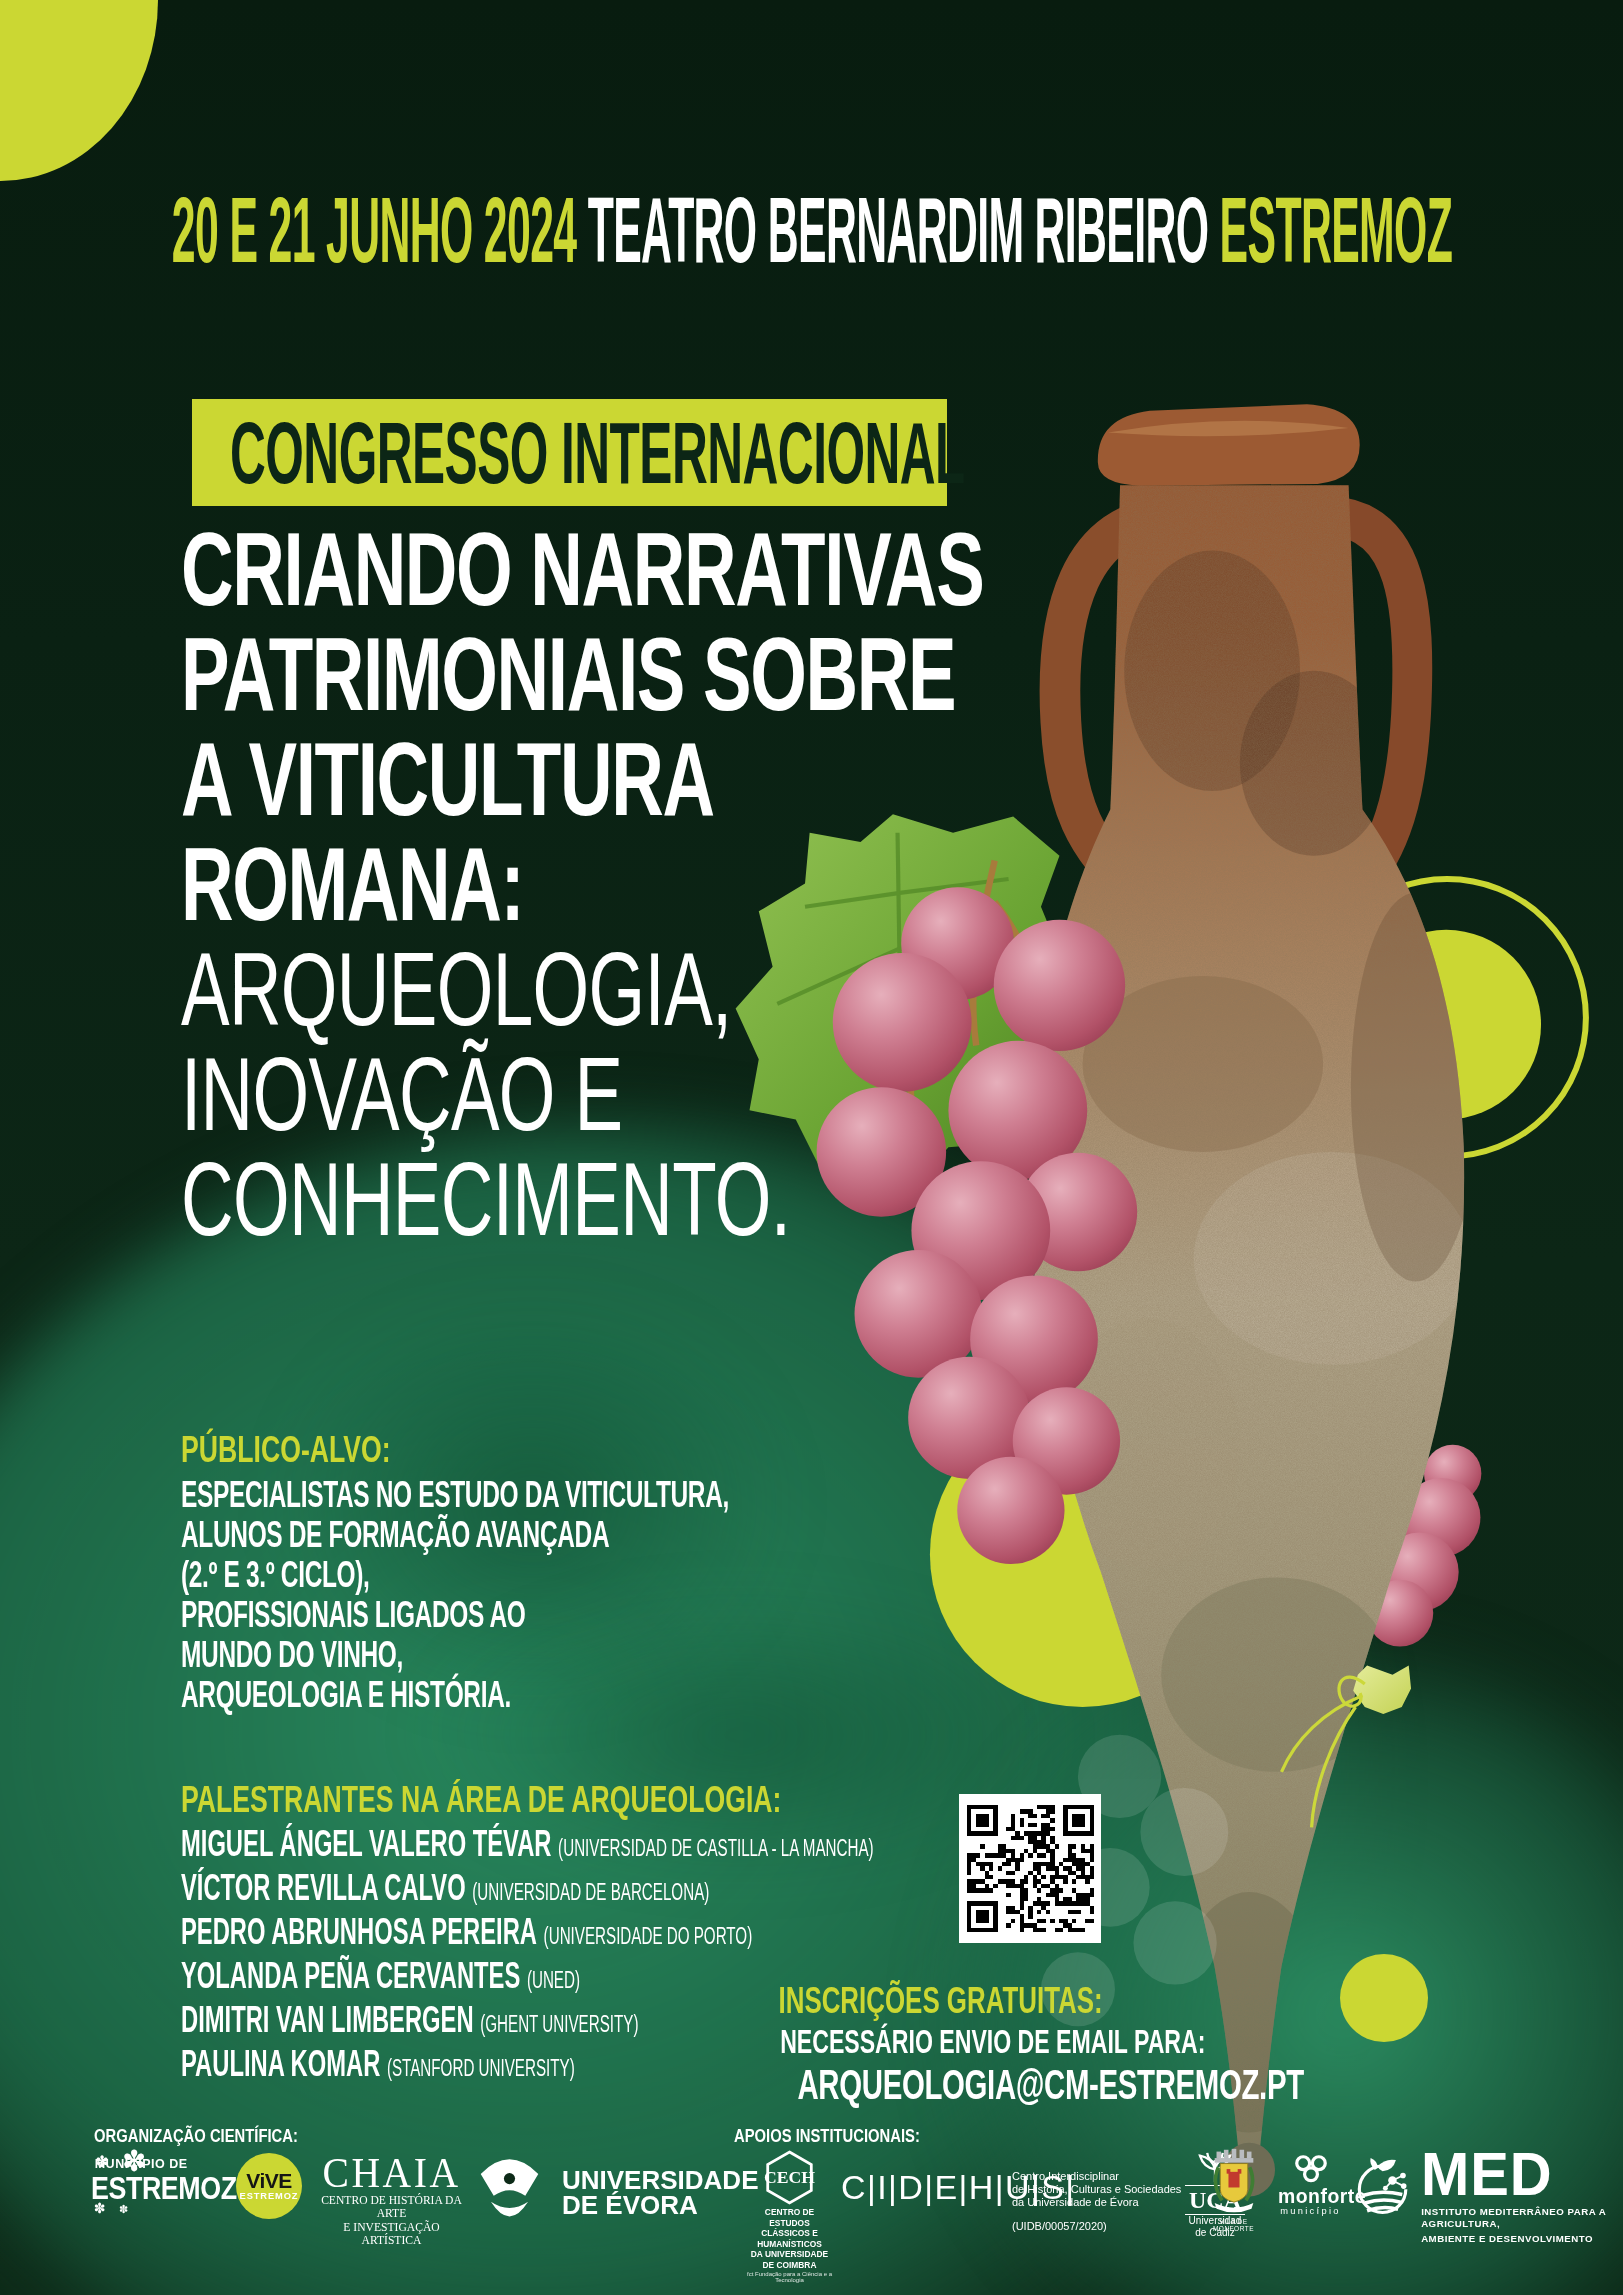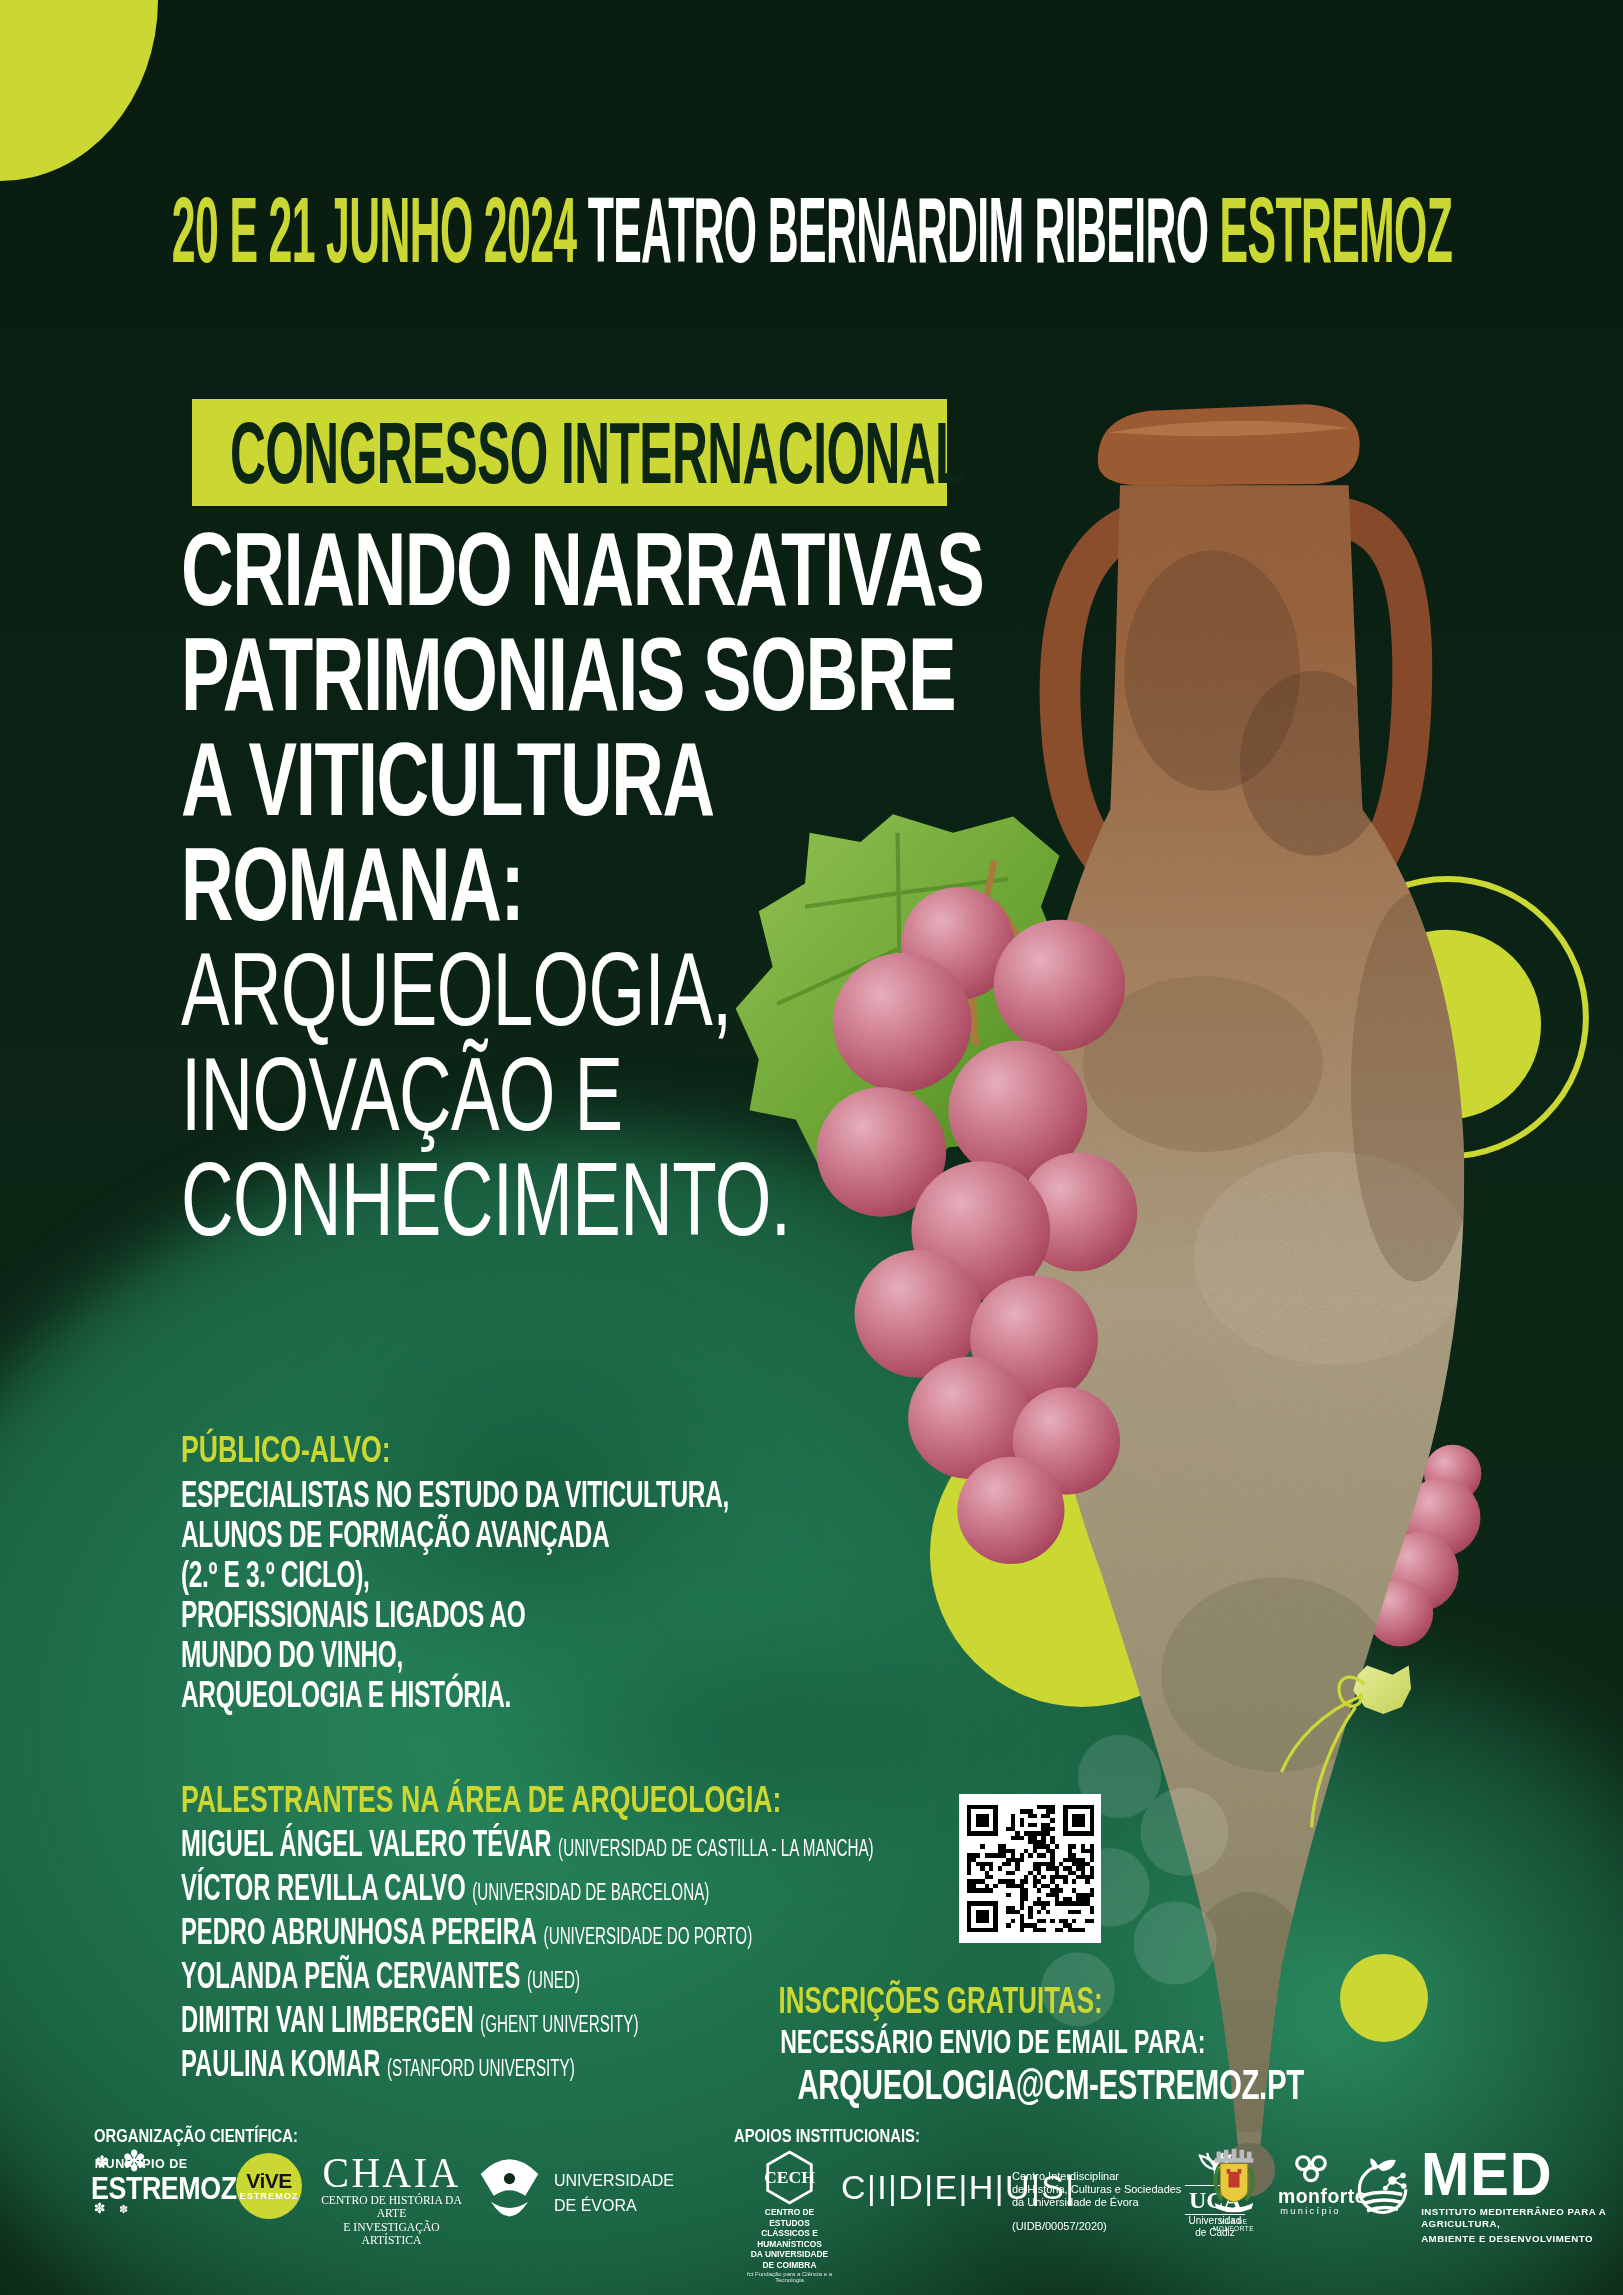--- a/index.html
+++ b/index.html
@@ -71,21 +71,21 @@
   .estremoz .b{font-size:30.5px;font-weight:800;letter-spacing:-0.5px;display:block;transform:scaleX(.88);transform-origin:left center;}
   .rosette{position:absolute;color:#fff;line-height:1;}
   .vive{left:236px;top:2153px;width:66px;height:66px;border-radius:50%;background:#cbd733;
         display:flex;flex-direction:column;align-items:center;justify-content:center;}
   .vive .t{font-size:21px;font-weight:800;color:#151515;letter-spacing:-0.5px;line-height:20.4px;}
   .vive .bms{font-size:9.3px;font-weight:800;color:#ffffff;letter-spacing:0.9px;line-height:10.2px;}
   .chaia{left:315px;top:2151px;width:153px;text-align:center;font-family:"Liberation Serif",serif;}
   .chaia .n{font-size:43px;line-height:43px;font-weight:400;letter-spacing:2.8px;transform:scaleX(.92);transform-origin:center;}
   .chaia .c{font-size:11.6px;line-height:13.4px;}
   .evora{left:477px;top:2153px;display:flex;align-items:center;}
-  .evora .txt{margin-left:12px;font-size:16px;line-height:25px;font-weight:400;letter-spacing:0;}
+  .evora .txt{margin-left:20px;font-size:26px;line-height:25px;font-weight:700;letter-spacing:0;}
   .cech{left:743px;top:2150px;width:93px;text-align:center;}
   .cech .c{font-size:9.3px;line-height:10.6px;font-weight:700;transform:scaleX(.9);transform-origin:center;}
   .cech .tiny{font-size:6px;font-weight:400;opacity:.85;}
   .cidehus{left:841px;top:2169px;}
   .cidehus .n{font-size:34px;font-weight:400;letter-spacing:1.4px;line-height:36px;}
   .cidehus-desc{left:1012px;top:2170px;font-size:11px;line-height:13px;font-weight:400;}
   .cidehus-desc .uid{margin-top:11px;display:block;}
   .uca{left:1185px;top:2151px;width:60px;text-align:center;}
   .uca .n{font-family:"Liberation Serif",serif;font-size:24px;font-weight:700;line-height:26px;
           border-top:1.9px solid #fff;border-bottom:1.9px solid #fff;display:inline-block;padding:0.9px 3.7px;}

